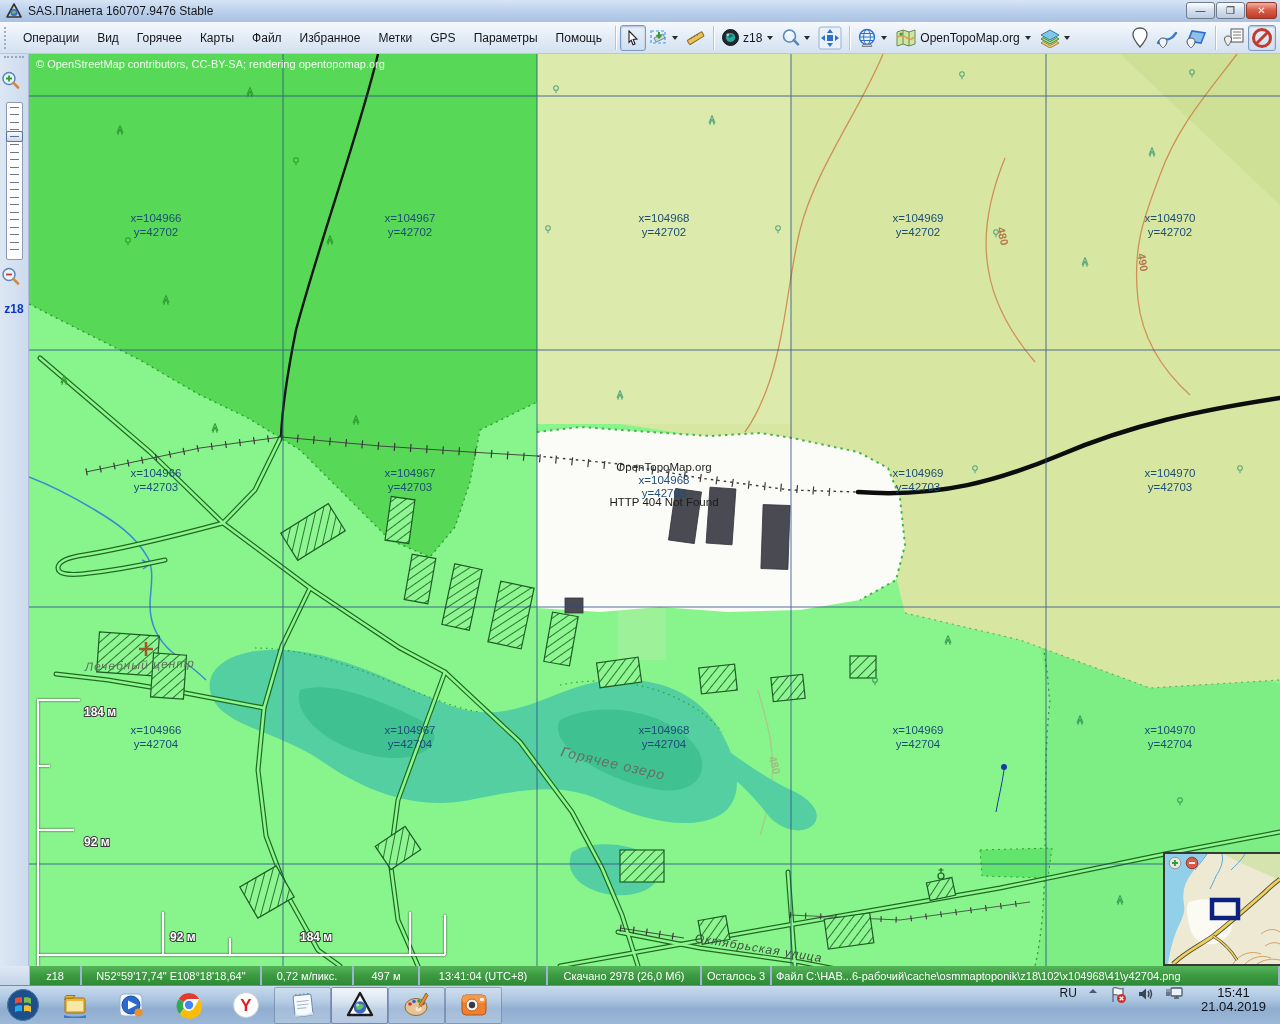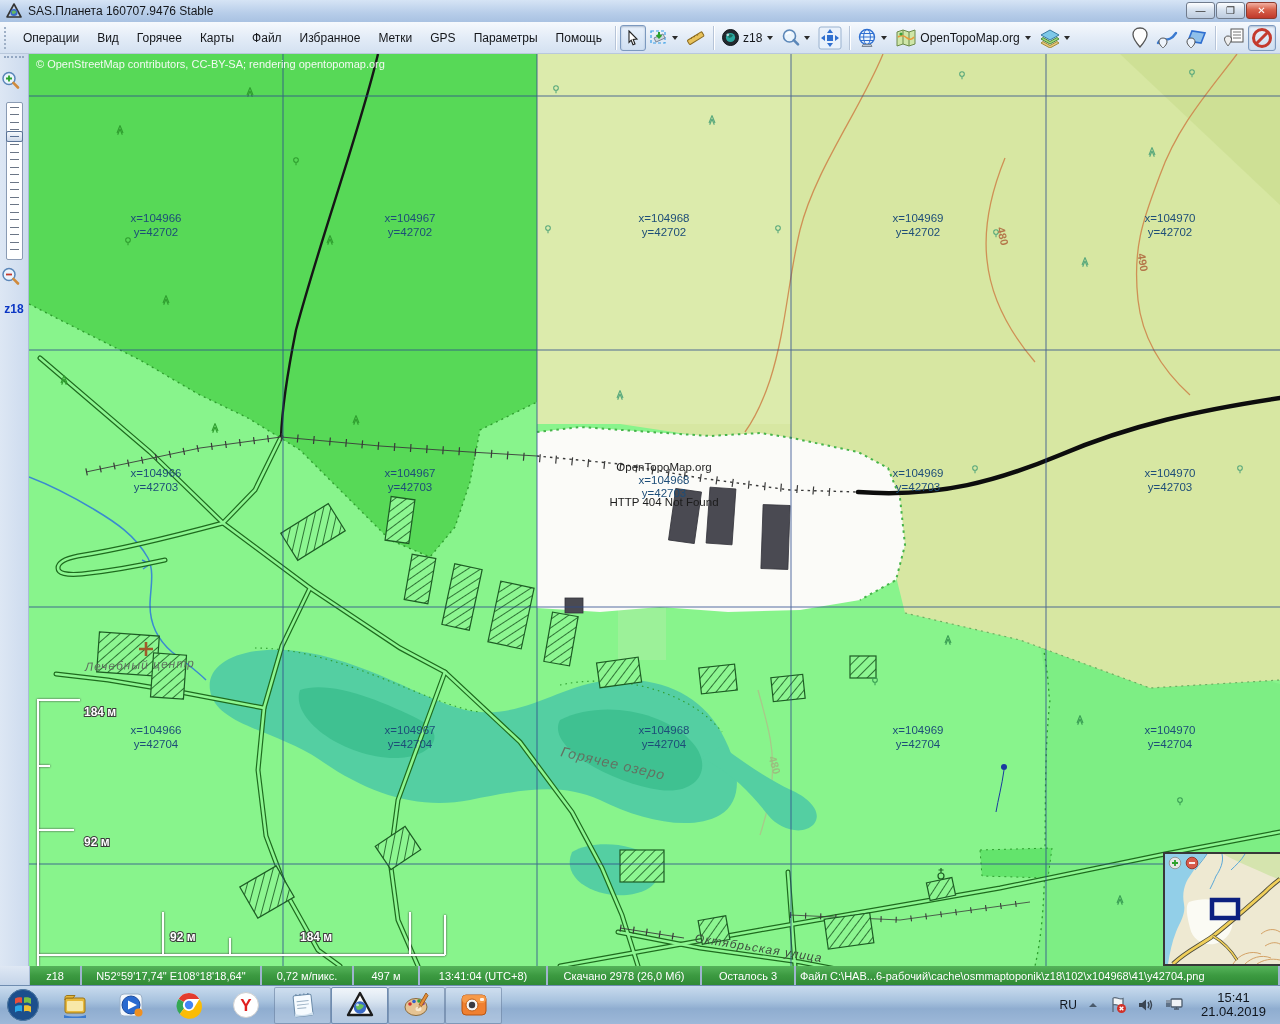--- a/index.html
+++ b/index.html
@@ -75,21 +75,21 @@
   .status-seg:last-child{justify-content:flex-start;}
 
   
   #taskbar{position:absolute;left:0;top:985px;width:1280px;height:39px;
     background:linear-gradient(#c9dbee,#a7c2de 40%,#8fadd0 60%,#9db8d8);
     border-top:1px solid #6f8cb0;display:flex;align-items:center;}
   .tb-app{width:57px;height:37px;display:flex;align-items:center;justify-content:center;
     border:1px solid transparent;border-radius:2px;}
   .tb-app.open{border-color:rgba(90,115,150,.55);background:rgba(255,255,255,.18);}
   .tb-app.active{border-color:#6f8cb0;background:linear-gradient(rgba(255,255,255,.75),rgba(255,255,255,.25));}
-  #tray{margin-left:auto;display:flex;align-items:center;gap:10px;padding-right:8px;height:100%;}
+  #tray{margin-left:auto;display:flex;gap:10px;padding-right:8px;height:100%;}
   #tray .txt{font-size:12px;color:#10151c;}
   #clock{text-align:center;font-size:13px;color:#10151c;line-height:14px;padding:0 6px;}
 </style>
 </head>
 <body>
 
 <div id="app">
 
   <div id="titlebar">
     <svg width="16" height="16" viewBox="0 0 16 16">
@@ -508,21 +508,21 @@
   </div>
 
   <div id="statusbar">
     <div id="status-corner"></div>
   <div class="status-seg" style="width: 52px;">z18</div>
       <div class="status-seg" style="width: 180px;">N52°59'17,74" E108°18'18,64"</div>
       <div class="status-seg" style="width: 92px;">0,72 м/пикс.</div>
       <div class="status-seg" style="width: 66px;">497 м</div>
       <div class="status-seg" style="width: 128px;">13:41:04 (UTC+8)</div>
       <div class="status-seg" style="width: 154px;">Скачано 2978 (26,0 Мб)</div>
-      <div class="status-seg" style="width: 94px;">Осталось 3</div>
+      <div class="status-seg" style="width: 70px;">Осталось 3</div>
       <div class="status-seg" style="flex: 1 1 0%;">Файл C:\НАВ...6-рабочий\cache\osmmaptoponik\z18\102\x104968\41\y42704.png</div>
     </div>
 
   <div id="taskbar">
     <div class="tb-app" style="width:46px">
       <svg width="34" height="34" viewBox="0 0 34 34">
         <circle cx="17" cy="17" r="15.5" fill="#1c4f8c" stroke="#0d2f58"></circle>
         <circle cx="17" cy="17" r="15.5" fill="none" stroke="#7ab0e0" stroke-width="1" opacity=".6"></circle>
         <path d="M9,16 C11,14.5 13.5,14 16,15 L16,9.5 C13.5,8.8 11,9.2 9,10.5 Z" fill="#e8503c"></path>
         <path d="M18,15 C20.5,14 23,14.5 25,16 L25,10.5 C23,9.2 20.5,8.8 18,9.5 Z" fill="#7ac043"></path>

